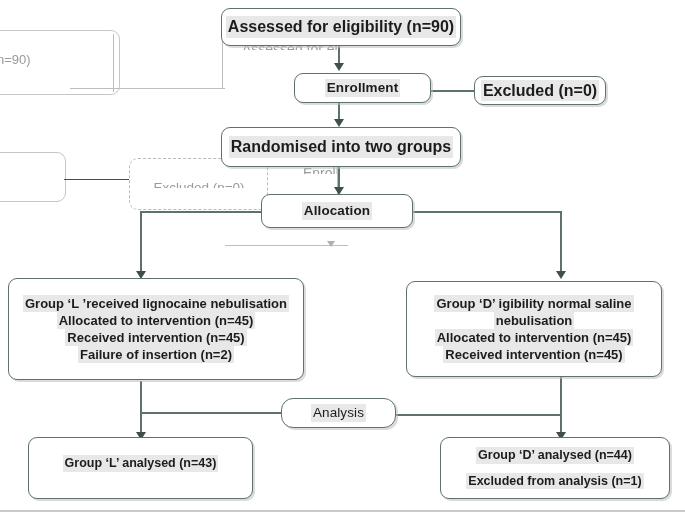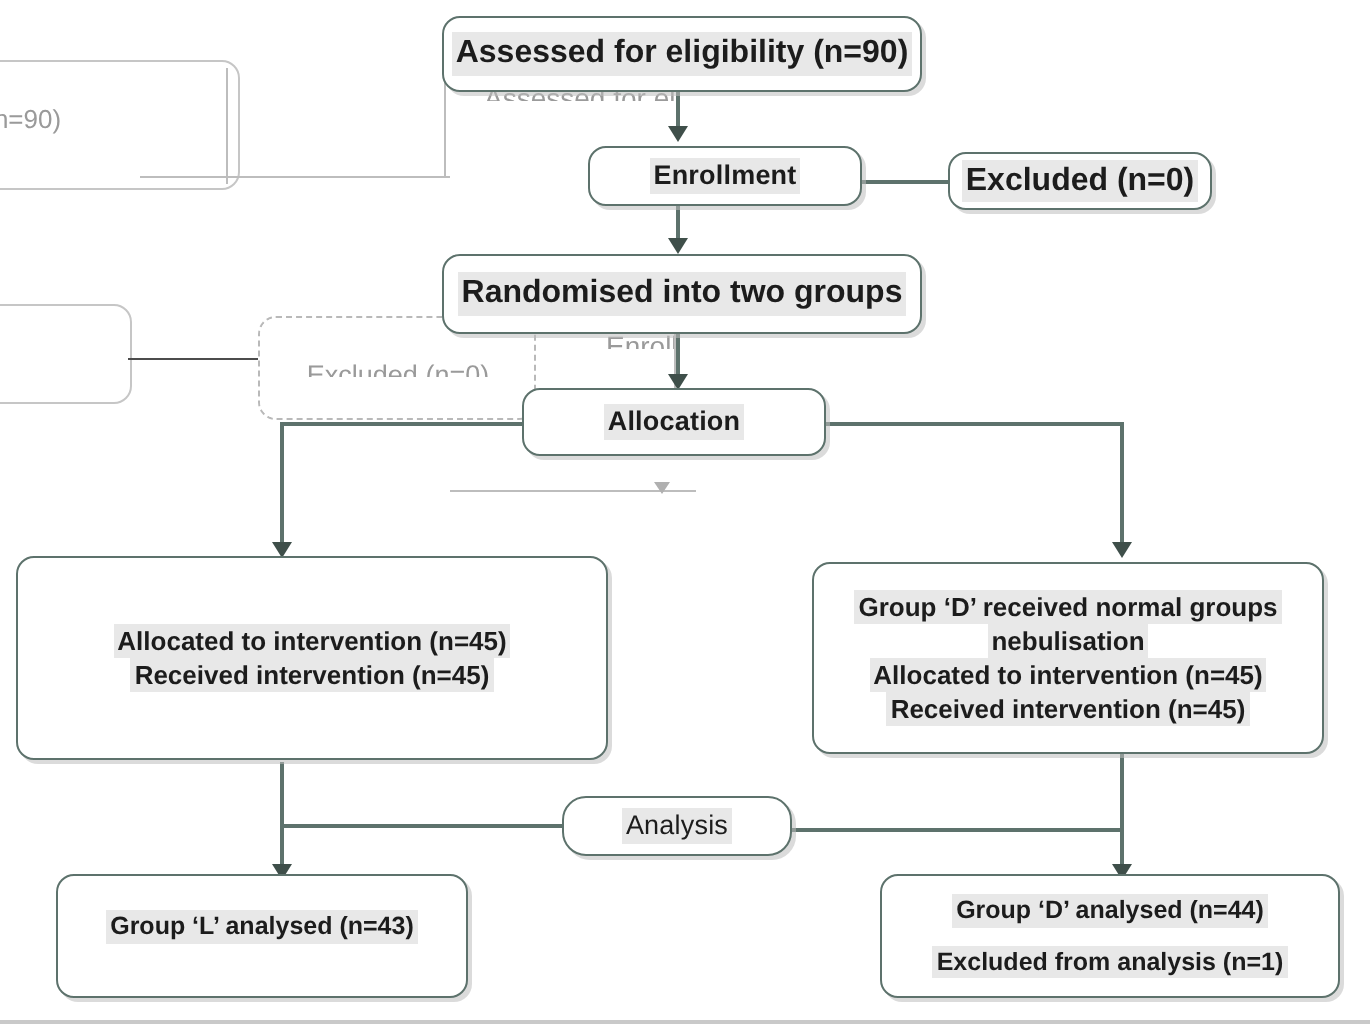--- a/index.html
+++ b/index.html
@@ -172,36 +172,38 @@
 
   <div class="node bold" style="left:221px;top:127px;width:240px;height:40px;text-align:center;">
     <span class="ln">Randomised into two groups</span>
   </div>
 
   <div class="node bold stage" style="left:261px;top:194px;width:152px;height:34px;">
     <span class="ln">Allocation</span>
   </div>
 
   <div class="node bold" style="left:8px;top:278px;width:296px;height:102px;font-size:13px;">
+    <span class="ln">Group ‘L ’received lignocaine nebulisation</span>
     <span class="ln">Allocated to intervention (n=45)</span>
     <span class="ln">Received intervention (n=45)</span>
+    <span class="ln">Failure of insertion (n=2)</span>
   </div>
 
   <div class="node bold" style="left:406px;top:281px;width:256px;height:96px;font-size:13px;">
-    <span class="ln">Group ‘D’ received normal groups</span>
+    <span class="ln">Group ‘D’ igibility normal saline</span>
     <span class="ln">nebulisation</span>
     <span class="ln">Allocated to intervention (n=45)</span>
     <span class="ln">Received intervention (n=45)</span>
   </div>
 
   <div class="node stage stage-light" style="left:281px;top:398px;width:115px;height:30px;border-radius:12px;">
     <span class="ln">Analysis</span>
   </div>
 
-  <div class="node bold" style="left:28px;top:437px;width:206px;height:62px;font-size:12.5px;">
+  <div class="node bold" style="left:28px;top:437px;width:225px;height:62px;font-size:12.5px;">
     <span class="ln" style="margin-bottom:9px;">Group ‘L’ analysed (n=43)</span>
   </div>
 
   <div class="node bold" style="left:440px;top:437px;width:230px;height:62px;font-size:12.5px;">
     <span class="ln" style="margin-bottom:9px;">Group ‘D’ analysed (n=44)</span>
     <span class="ln">Excluded from analysis (n=1)</span>
   </div>
 
 </div>
 

